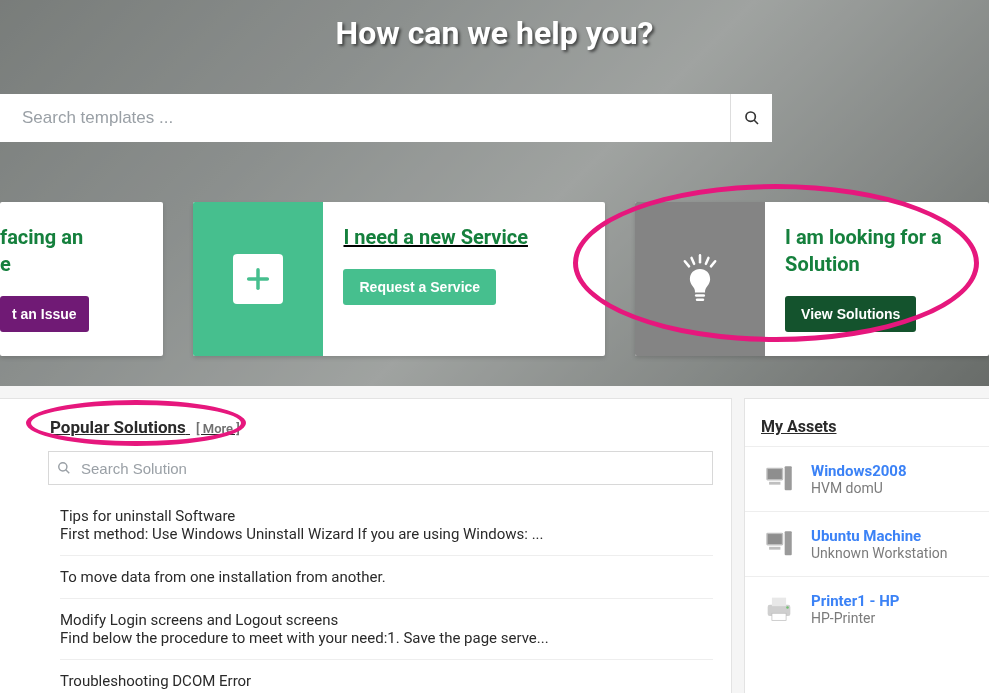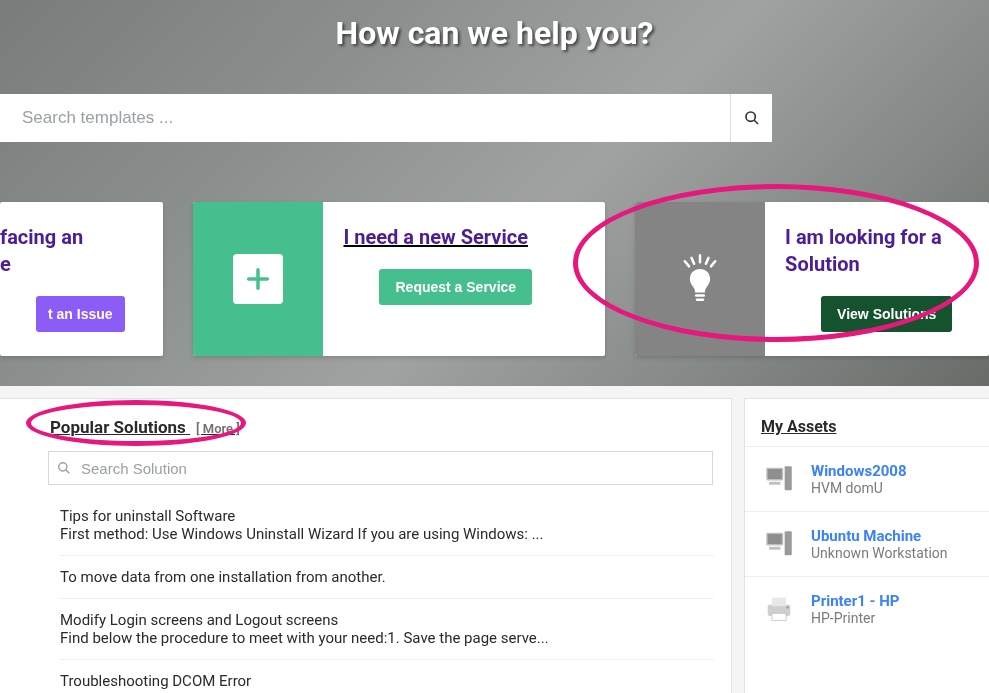--- a/index.html
+++ b/index.html
@@ -101,36 +101,35 @@
     display: flex; align-items: center; justify-content: center;
   }
 
   .card-body {
     flex: 1;
     padding: 22px 20px 0 20px;
   }
   .card-title {
     font-size: 20px;
     font-weight: 700;
-    color: #4c1d95;
+    color: #15803d;
     line-height: 1.35;
     margin-bottom: 18px;
   }
   .card-btn {
     display: inline-block;
     padding: 10px 16px;
     font-size: 14px;
     font-weight: 600;
     color: #fff;
     border: none;
     border-radius: 3px;
     cursor: pointer;
-    margin-left: 36px;
-  }
-  .btn-orange { background: #8b5cf6; }
+  }
+  .btn-orange { background: #701a75; }
   .btn-green  { background: #46bf8e; }
   .btn-gray   { background: #14532d; }
 
   .card.issue .card-body { padding: 22px 12px 0 0; }
   .card.issue .card-btn { padding: 10px 12px; }
 
   .annot {
     position: absolute;
     border: 5px solid #e6177d;
     border-radius: 50%;

